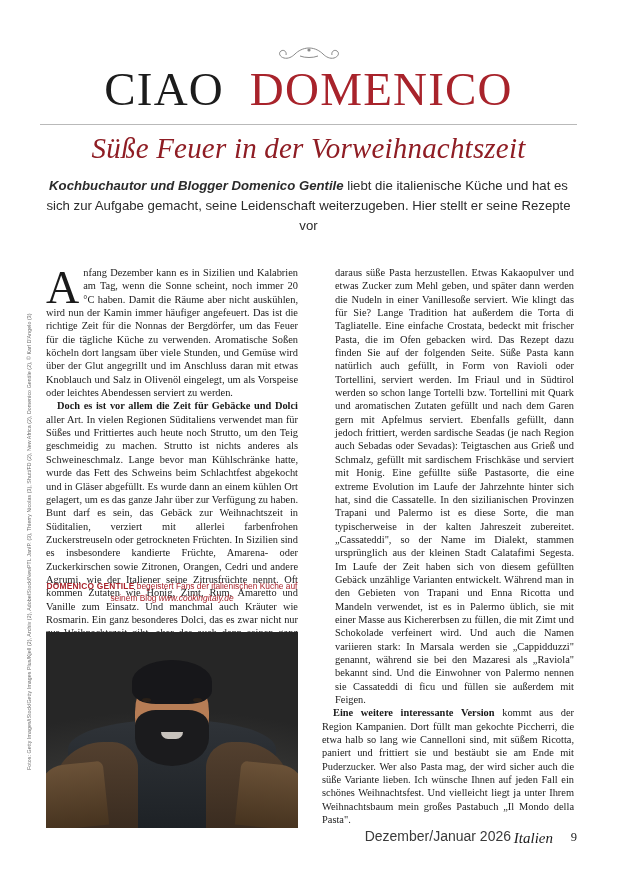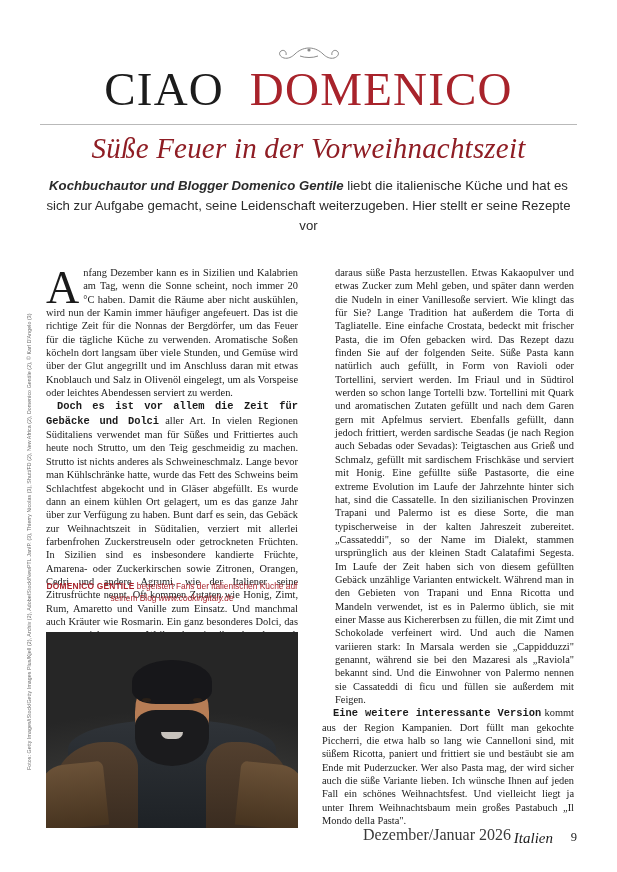--- a/index.html
+++ b/index.html
@@ -109,21 +109,21 @@
     line-height: 13.35px;
     text-align: justify;
     color: #1a1a1a;
   }
   .col.left { left: 0; }
   .col.right { left: 276px; }
 
   .col p { margin: 0; text-indent: 11px; }
   .col p.noind { text-indent: 0; margin-left: 13px; }
   .col p.lead { text-indent: 0; }
-  .col b { font-weight: 700; font-family: Liberation Mono, monospace; }
+  .col b { font-weight: 700; }
 
   
   .dropcap {
     float: left;
     font-family: "Liberation Serif", serif;
     font-size: 46px;
     line-height: 36px;
     padding: 4px 4px 0 0;
     color: #1a1a1a;
   }
@@ -238,22 +238,22 @@
     position: absolute;
     left: 46px;
     right: 40px;
     bottom: 26px;
     height: 22px;
   }
   .footer .issue {
     position: absolute;
     right: 66px;
     bottom: 2px;
-    font-family: Liberation Serif, serif;
-    font-size: 16px;
+    font-family: Liberation Sans, sans-serif;
+    font-size: 14px;
     color: #3a3a3a;
   }
   .footer .brand {
     position: absolute;
     right: 24px;
     bottom: -1px;
     font-family: "Liberation Serif", serif;
     font-style: italic;
     font-size: 15px;
     color: #1a1a1a;

